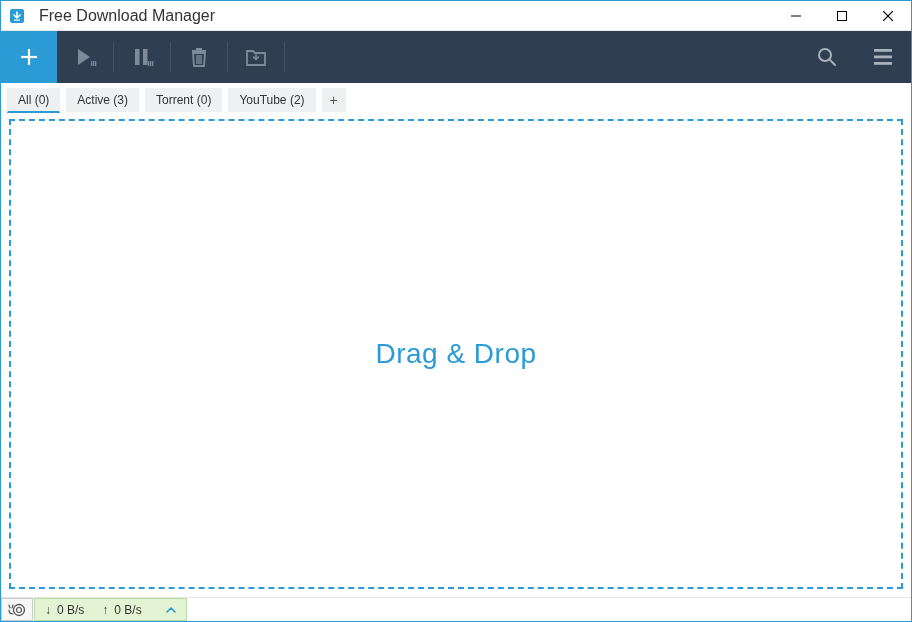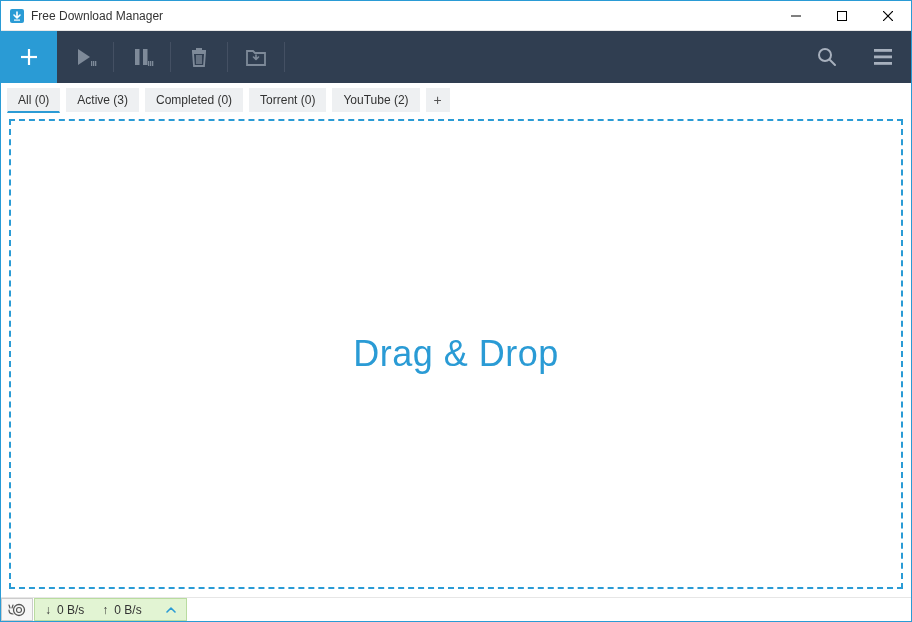--- a/index.html
+++ b/index.html
@@ -1,39 +1,39 @@
 <!DOCTYPE html>
 <html><head>
 <meta charset="utf-8">
 <style>
   * { box-sizing: border-box; margin: 0; padding: 0; }
   html, body { width: 912px; height: 622px; font-family: Arial, sans-serif; overflow: hidden; background: #fff; }
   .window { display: flex; flex-direction: column; width:912px; height:622px; border:1px solid #2a9bd5; }
   
   .titlebar { height: 30px; display:flex; align-items:center; background:#fff; border-bottom:1px solid #e8e8e8; }
   .titlebar .app-icon { width:16px; height:16px; margin:0 6px 0 8px; }
-  .titlebar .title { font-size:12px; color:#333; flex:0 0 auto; }
+  .titlebar .title { font-size:16px; color:#333; flex:0 0 auto;margin-left:8px; }
   .titlebar .spacer { flex:1; }
   .titlebar .win-btn { width:46px; height:30px; display:flex; align-items:center; justify-content:center; cursor:pointer; color:#333; }
   
   .toolbar { height:52px; background:#303e51; display:flex; align-items:stretch; color:#7e8a99; }
   .tb-add { width:56px; background:#2a9bd5; display:flex; align-items:center; justify-content:center; cursor:pointer; }
   .tb-group { display:flex; align-items:center; }
   .tb-btn { width:56px; height:52px; display:flex; align-items:center; justify-content:center; cursor:pointer; position:relative; }
   .tb-sep { width:1px; height:30px; background:#445063; align-self:center; }
   .toolbar .right { margin-left:auto; display:flex; }
   
   .filters { height:30px; background:#fff; display:flex; align-items:center; padding:4px 6px 0 6px; gap:6px; font-size:12px; color:#333; }
   .filter-tab { background:#eef0f2; padding:4px 10px; cursor:pointer; border:1px solid transparent; }
   .filter-tab.active { border-bottom:2px solid #2a9bd5; }
   .filter-add { width:24px; height:24px; display:flex; align-items:center; justify-content:center; background:#eef0f2; cursor:pointer; font-size:14px; color:#555; }
   
   .content { flex:1; padding:6px 8px 8px 8px; background:#fff; }
   .dropzone { width:100%; height:100%; border:2px dashed #2a9bd5; display:flex; flex-direction:column; align-items:center; justify-content:center; gap:8px; cursor:default; }
-  .drop-title { font-size:36px; color:#2a9bd5; font-weight:400; letter-spacing:0.5px; }
+  .drop-title { font-size:28px; color:#2a9bd5; font-weight:400; letter-spacing:0.5px; }
   .drop-sub { font-size:20px; color:#8fc4e6; }
   
   .statusbar { height:24px; background:#fff; border-top:1px solid #e6e6e6; display:flex; align-items:stretch; font-size:12px; color:#333; }
   .snail { width:32px; border:1px solid #ccc; display:flex; align-items:center; justify-content:center; cursor:pointer; background:#f7f7f7; margin-right:1px; }
   .speed-panel { display:flex; align-items:center; background:#E2F4D3; border:1px solid #b9dca0; padding:0 10px; gap:18px; }
   .speed { display:flex; align-items:center; gap:6px; }
   .arrow { font-weight:bold; }
   .expand { color:#2a9bd5; margin-left:6px; cursor:pointer; font-size:12px; }
   svg { display:block; }
 </style>
@@ -129,21 +129,20 @@
             <rect x="2" y="7.5" width="18" height="2.8" fill="#a7b0bd"></rect>
             <rect x="2" y="14" width="18" height="2.8" fill="#a7b0bd"></rect>
           </svg>
       </div>
     </div>
   </div>
 
   <div class="filters">
     <div class="filter-tab active">All (0)</div>
     <div class="filter-tab">Active (3)</div>
-    <div class="filter-tab">Completed (0)</div>
     <div class="filter-tab">Torrent (0)</div>
     <div class="filter-tab">YouTube (2)</div>
     <div class="filter-add">
       <span>+</span>
     </div>
   </div>
 
   <div class="content">
     <div class="dropzone">
       <div class="drop-title">Drag &amp; Drop</div>

